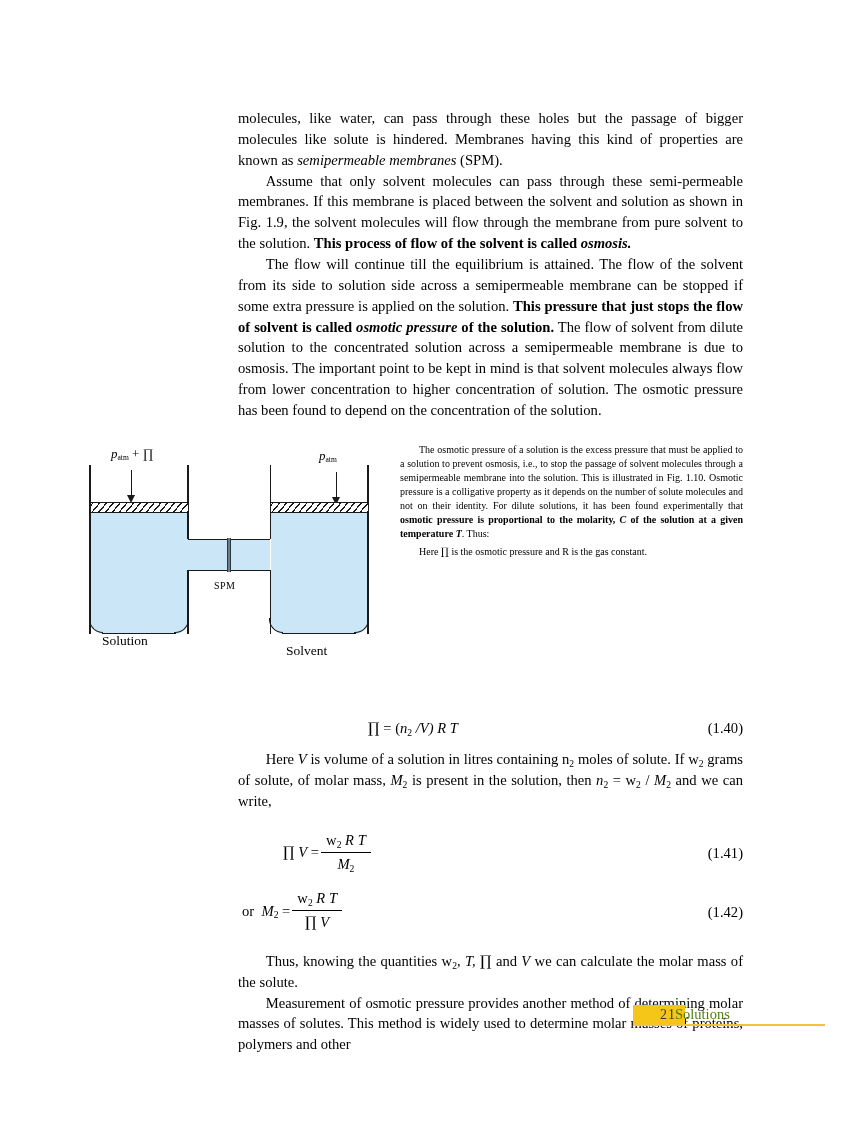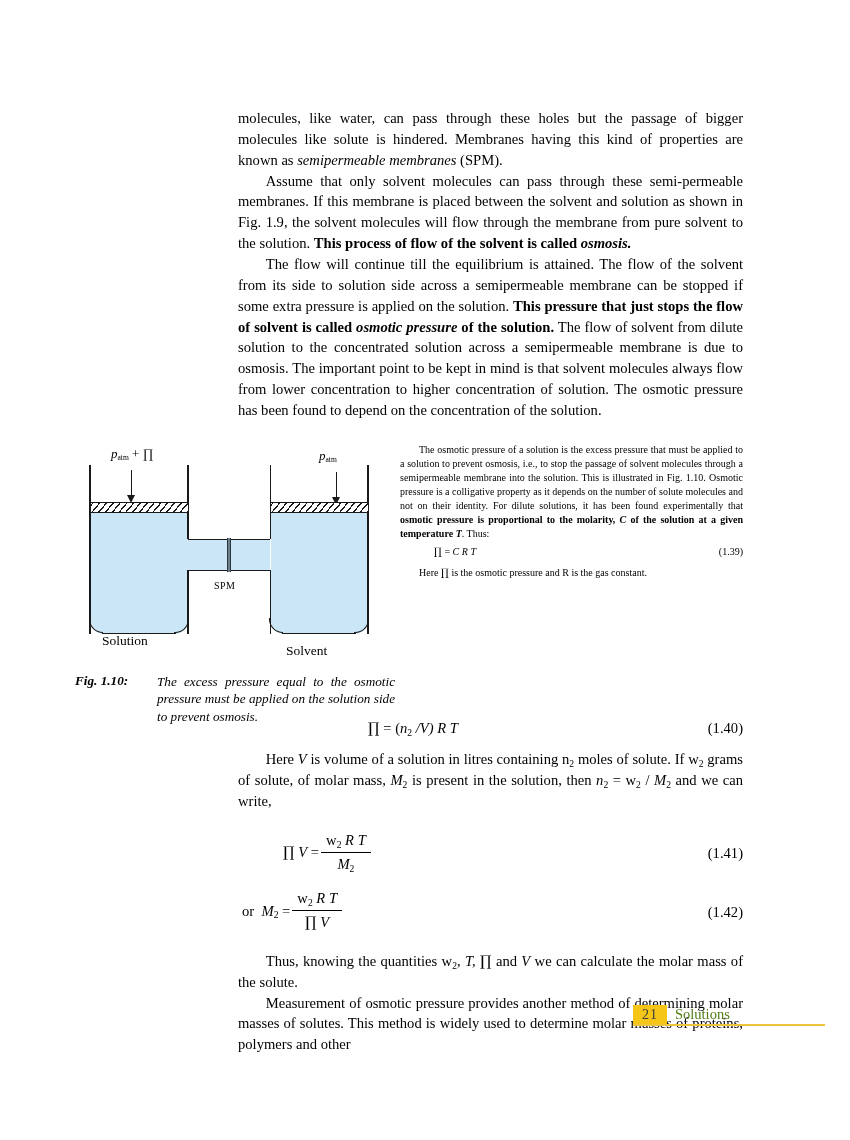--- a/index.html
+++ b/index.html
@@ -201,20 +201,21 @@
     left: 0;
     top: 0;
     width: 34px;
     height: 19px;
     background: #f5c518;
     color: #3b3b3b;
     font-size: 14px;
     text-align: center;
     line-height: 19px;
     letter-spacing: 1px;
+    padding-left: 18px;
   }
   .footer-title {
     position: absolute;
     left: 42px;
     top: 0;
     font-size: 14.5px;
     color: #4d7c0f;
     line-height: 19px;
   }
   .footer-rule {
@@ -236,24 +237,20 @@
     <p><span>molecules, like water, can pass through these holes but the passage of bigger molecules like solute is hindered. Membranes having this kind of properties are known as </span><i>semipermeable membranes</i><span> (SPM).</span></p>
 
     <p class="indent"><span>Assume that only solvent molecules can pass through these semi-permeable membranes. If this membrane is placed between the solvent and solution as shown in Fig. 1.9, the solvent molecules will flow through the membrane from pure solvent to the solution. </span><b>This process of flow of the solvent is called </b><span class="bi">osmosis.</span></p>
 
     <p class="indent sp"><span>The flow will continue till the equilibrium is attained. The flow of the solvent from its side to solution side across a semipermeable membrane can be stopped if some extra pressure is applied on the solution. </span><b>This pressure that just stops the flow of solvent is called </b><span class="bi">osmotic pressure</span><b> of the solution.</b><span> The flow of solvent from dilute solution to the concentrated solution across a semipermeable membrane is due to osmosis. The important point to be kept in mind is that solvent molecules always flow from lower concentration to higher concentration of solution. The osmotic pressure has been found to depend on the concentration of the solution.</span></p>
   </div>
 
   <div class="textcol" style="left:400px; top:443px; width:343px; font-size:10px; line-height:1.40;">
     <p class="indent"><span>The osmotic pressure of a solution is the excess pressure that must be applied to a solution to prevent osmosis, i.e., to stop the passage of solvent molecules through a semipermeable membrane into the solution. This is illustrated in Fig. 1.10. Osmotic pressure is a colligative property as it depends on the number of solute molecules and not on their identity. For dilute solutions, it has been found experimentally that </span><b>osmotic pressure is proportional to the molarity, </b><span class="bi">C</span><b> of the solution at a given temperature </b><span class="bi">T</span><span>. Thus:</span></p>
 
-    <div class="eq-row" style="margin-top:4px;">
-      <span class="eq-left"><span class="pi">∏</span><span> = </span><i>C R T</i></span>
-      <span class="eq-num">(1.39)</span>
-    </div>
 
     <p class="indent" style="margin-top:4px;"><span>Here </span><span class="pi">∏</span><span> is the osmotic pressure and R is the gas constant.</span></p>
   </div>
 
   <div class="figwrap">
     <div class="figure">
 
       <div class="label-top" style="left:36px; top:6px;"><i>p</i><sub>atm</sub><span class="pi-up"> + ∏</span></div>
 
       <div class="label-top" style="left:244px; top:8px;"><i>p</i><sub>atm</sub></div>
@@ -294,24 +291,20 @@
       <div class="wall" style="left:113px; top:129.5px; width:82px; height:1.8px;"></div>
 
       <div class="membrane" style="left:152px; top:98px; width:4px; height:34px;"></div>
 
       <div class="spm-label" style="left:139px; top:140px;">SPM</div>
 
       <div class="vessel-name" style="left:27px; top:193px;">Solution</div>
       <div class="vessel-name" style="left:211px; top:203px;">Solvent</div>
     </div>
 
-    <div class="caption">
-      <span class="tag">Fig. 1.10:</span>
-      <span class="caption-body">The excess pressure equal to the osmotic pressure must be applied on the solution side to prevent osmosis.</span>
-    </div>
   </div>
 
   <div class="textcol" style="top:718px;">
 
     <div class="eq-row" style="margin:0 0 6px 0;">
       <span class="eq-left" style="padding-left:130px;"><span class="pi">∏</span><span> = (</span><i>n</i><sub>2</sub><i> /V)  R  T</i></span>
       <span class="eq-num">(1.40)</span>
     </div>
 
     <p class="indent" style="margin-top:10px;"><span>Here </span><i>V</i><span> is volume of a solution in litres containing n</span><sub>2</sub><span> moles of solute. If w</span><sub>2</sub><span> grams of solute, of molar mass, </span><i>M</i><sub>2</sub><span> is present in the solution, then </span><i>n</i><sub>2</sub><span> = w</span><sub>2</sub><span> / </span><i>M</i><sub>2</sub><span> and we can write,</span></p>

